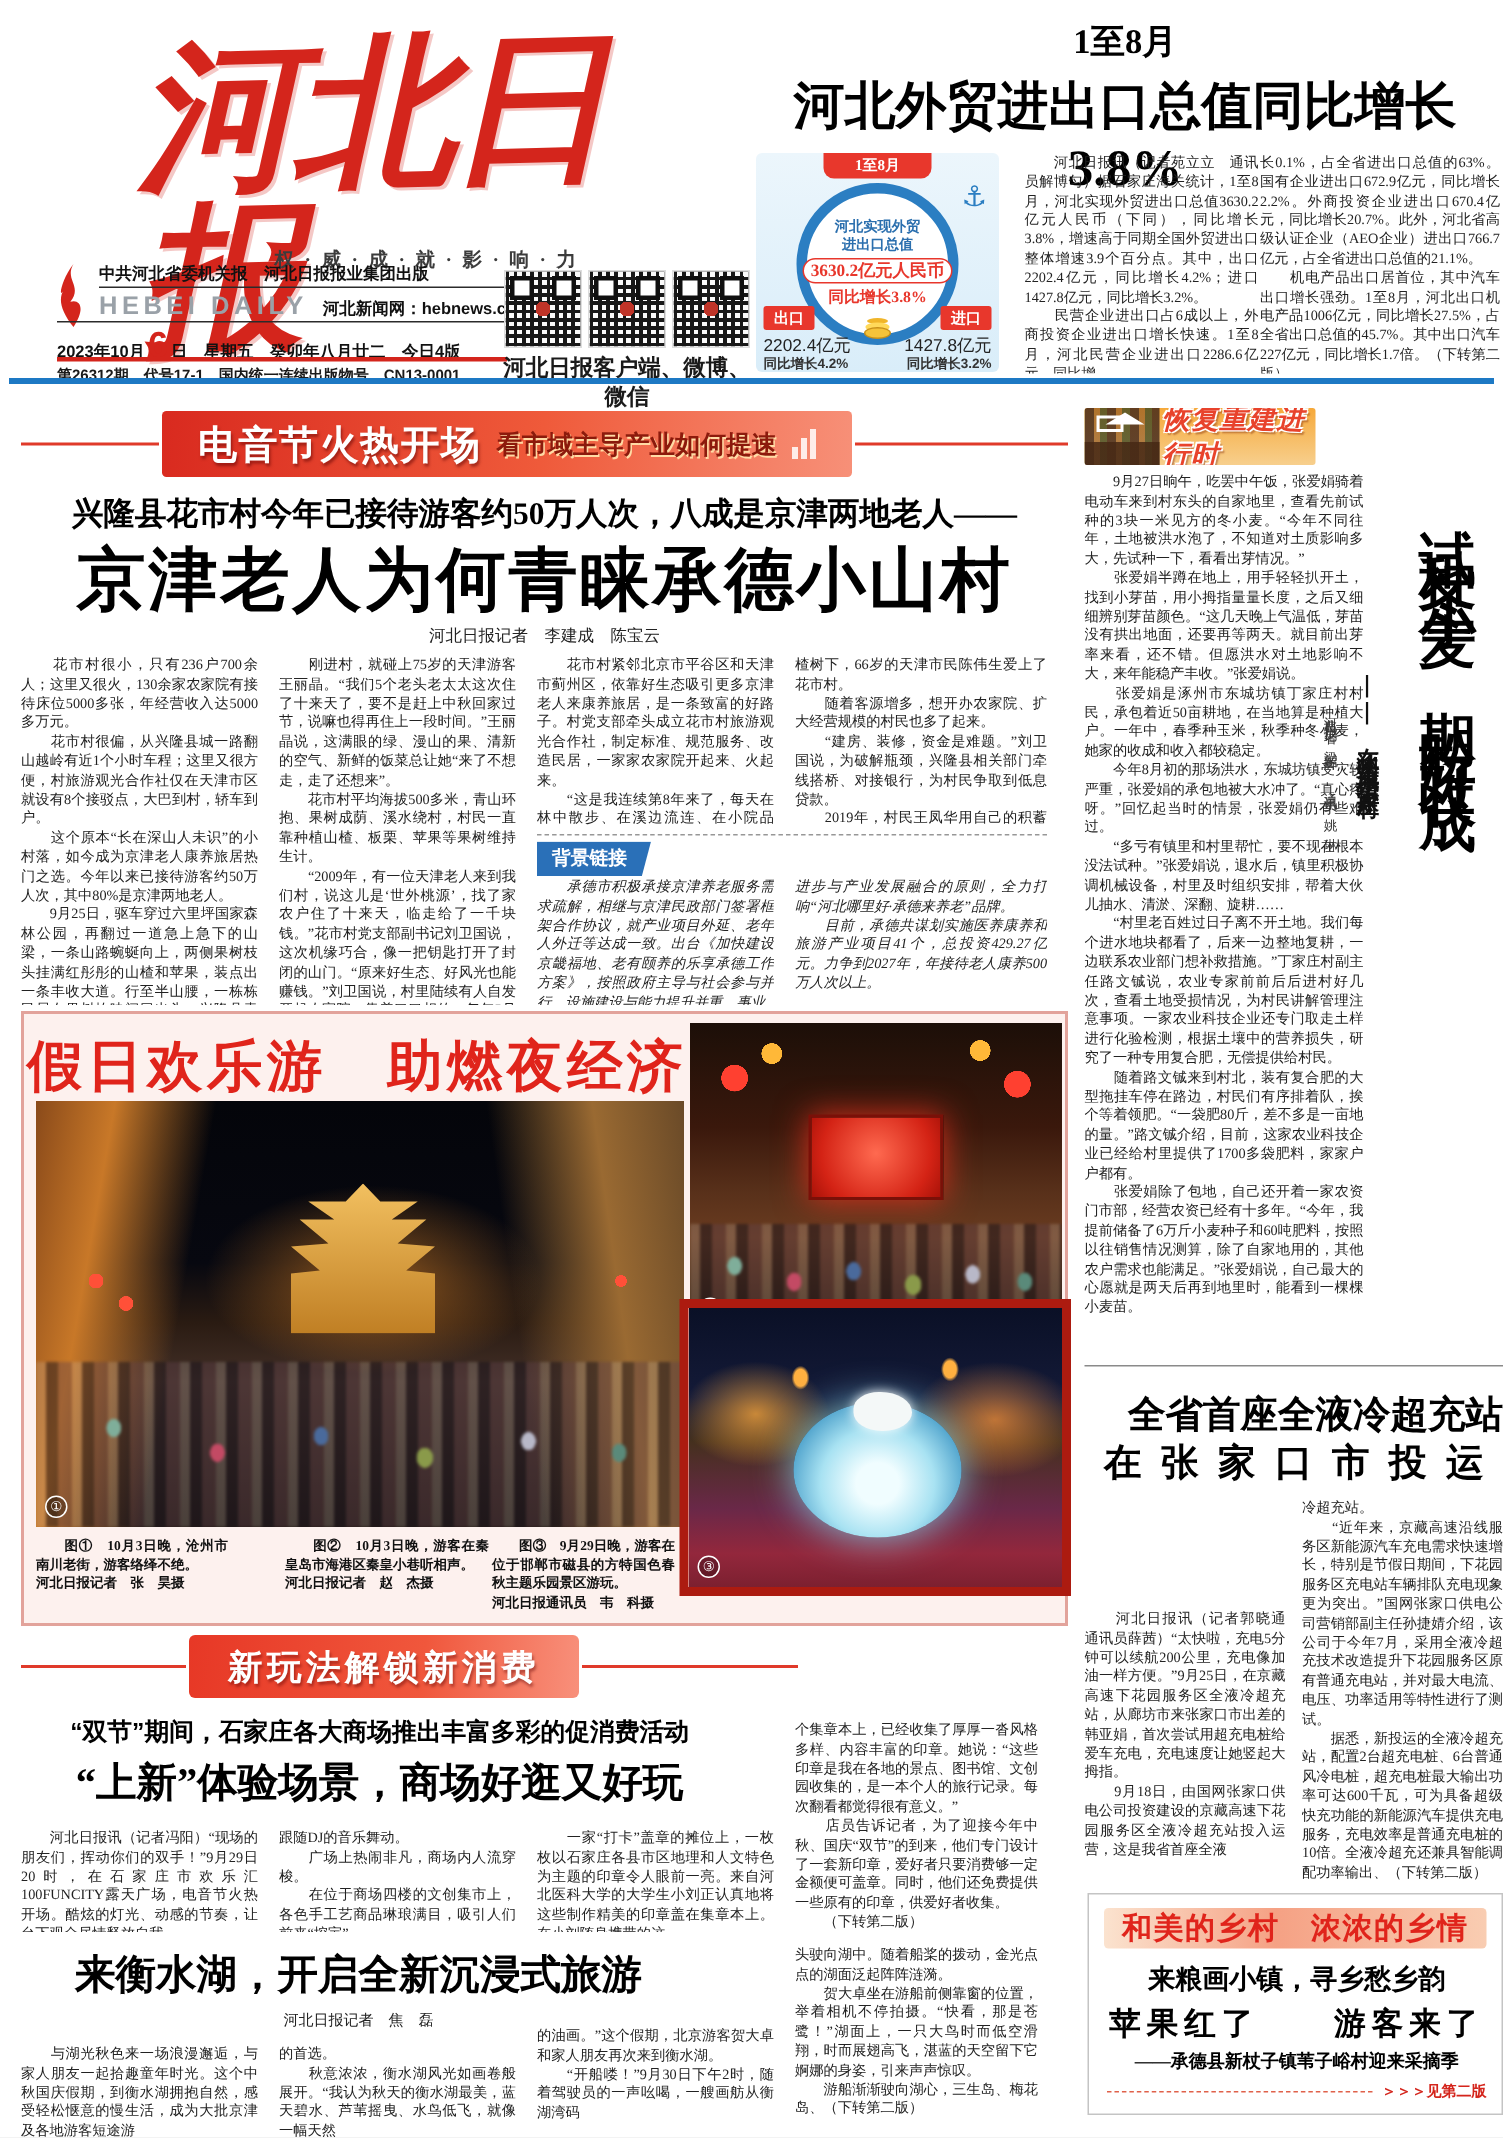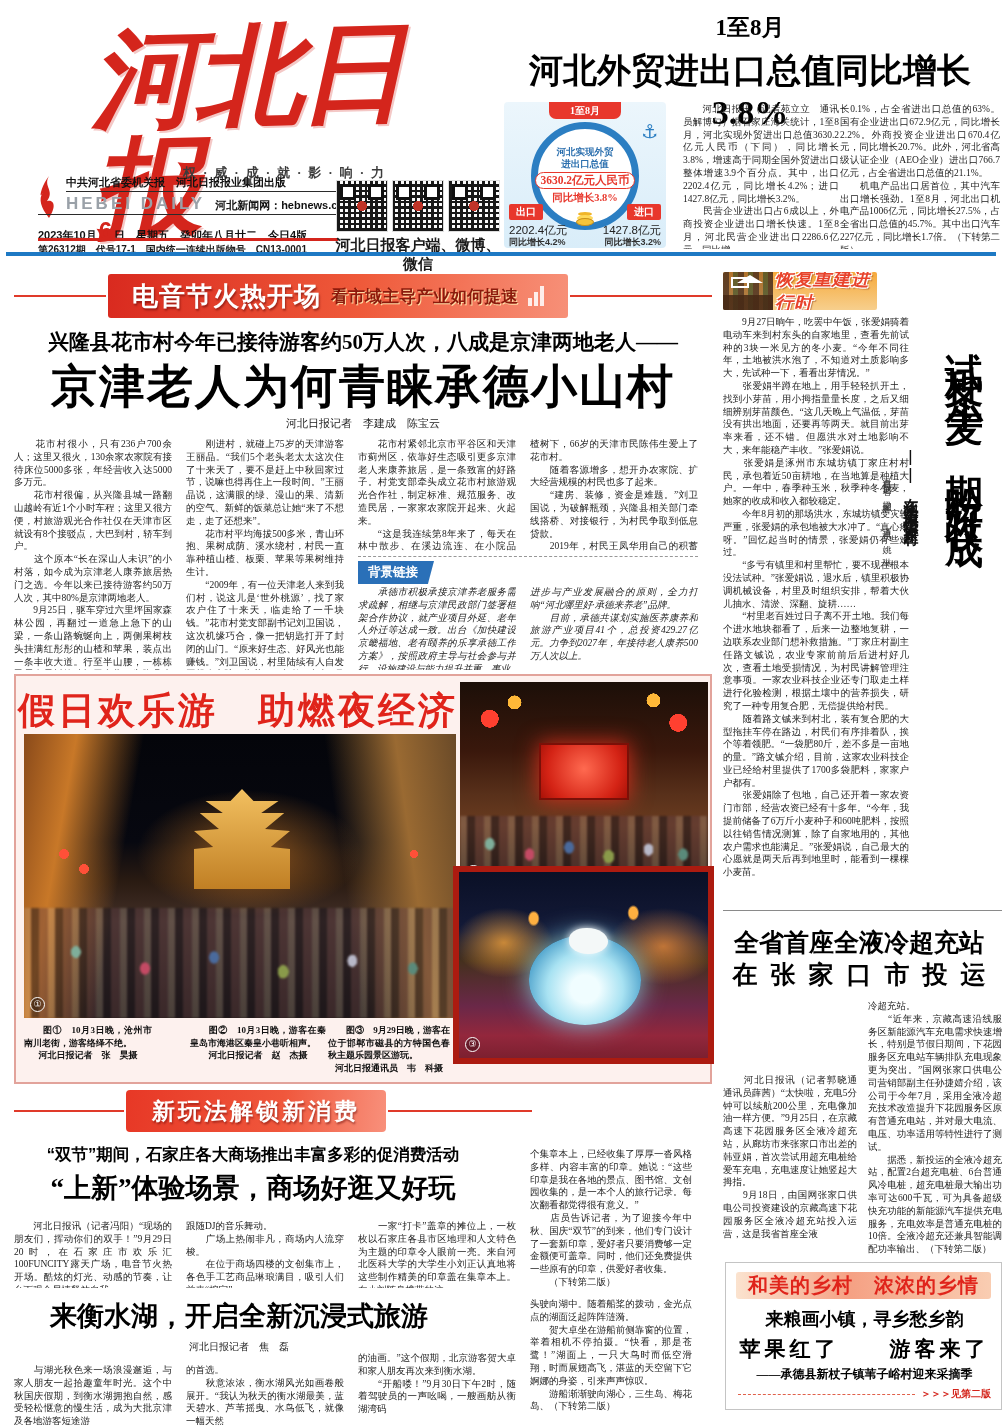--- a/index.html
+++ b/index.html
@@ -101,41 +101,41 @@
   #main-headline { font-size:46px; font-weight:900; letter-spacing:2px; color:#000; }
   .byline { font-size:11px; color:#222; }
   #bg-label { display:inline-block; background:#2a70b8; color:#fff; font-size:12.5px;
     font-weight:900; padding:3px 16px 3px 10px;
     clip-path:polygon(0 0,100% 0,92% 100%,0 100%); }
   #bg-section-rule { border-top:1px dashed #979797; }
   #ph-title { font-size:37px; font-weight:900; color:#e0241b; letter-spacing:3px; }
   #promo-kicker { font-size:16.5px; font-weight:900; color:#000; }
   #promo-headline { font-size:27px; font-weight:900; color:#000; }
   #lake-headline { font-size:27px; font-weight:900; color:#000; }
-  .chg-hl { font-size:25px; font-weight:900; color:#000; text-align:center; }
+  .chg-hl { font-size:25px; font-weight:900; color:#000; text-align:right; }
   #chg-summary { font-size:11.5px; font-weight:900; line-height:17px; color:#000;
     text-align:justify; white-space:pre-line; }
   #vb-line1 { font-size:18px; font-weight:900; color:#000; }
   #vb-line2 { font-size:21px; font-weight:900; letter-spacing:4px; color:#000; }
   #vb-line3 { font-size:12px; font-weight:900; color:#000; }
   #vb-more-row { display:flex; align-items:center; gap:6px; }
   #vb-more-row .dash { flex:1; border-top:1.5px dashed #e0614a; }
   #vb-more { color:#d4251c; font-size:10px; font-weight:900; }
 
   
   .vtext { writing-mode:vertical-rl; }
   #sb-headline { font-size:38px; font-weight:900; letter-spacing:14px; color:#000; }
   #sb-subtitle { font-size:15px; font-weight:900; font-family:"Liberation Sans",sans-serif; color:#111; letter-spacing:3px; }
   #sb-byline { font-size:9px; color:#333; letter-spacing:2px; }
   #sb-rule { background:#8a8a8a; height:1px; }
 
   
   #photo-wrap { background:#fdf1ee; border:2px solid #e2a39b; }
   .caption { font-size:9px; line-height:12.5px; font-weight:600; color:#111; text-align:justify; }
-  .caption .credit { display:block; text-align:center; }
+  .caption .credit { display:block; text-align:left; }
   .ph-num { position:absolute; left:6px; bottom:6px; width:15px; height:15px; border:1px solid #fff;
     border-radius:50%; color:#fff; font-size:9px; line-height:13px; text-align:center;
     background:rgba(0,0,0,.25); }
   .photo { overflow:hidden; }
   #photo1 { background:
       radial-gradient(5px 5px at 40px 120px,#ff5038 98%,transparent),
       radial-gradient(5px 5px at 60px 135px,#ff5038 98%,transparent),
       radial-gradient(4px 4px at 390px 120px,#ff5038 98%,transparent),
       radial-gradient(160px 90px at 52% 42%, rgba(255,150,40,.55), transparent 70%),
       linear-gradient(100deg,#8a4a1a 0,#c87828 11%, rgba(0,0,0,0) 25%),

